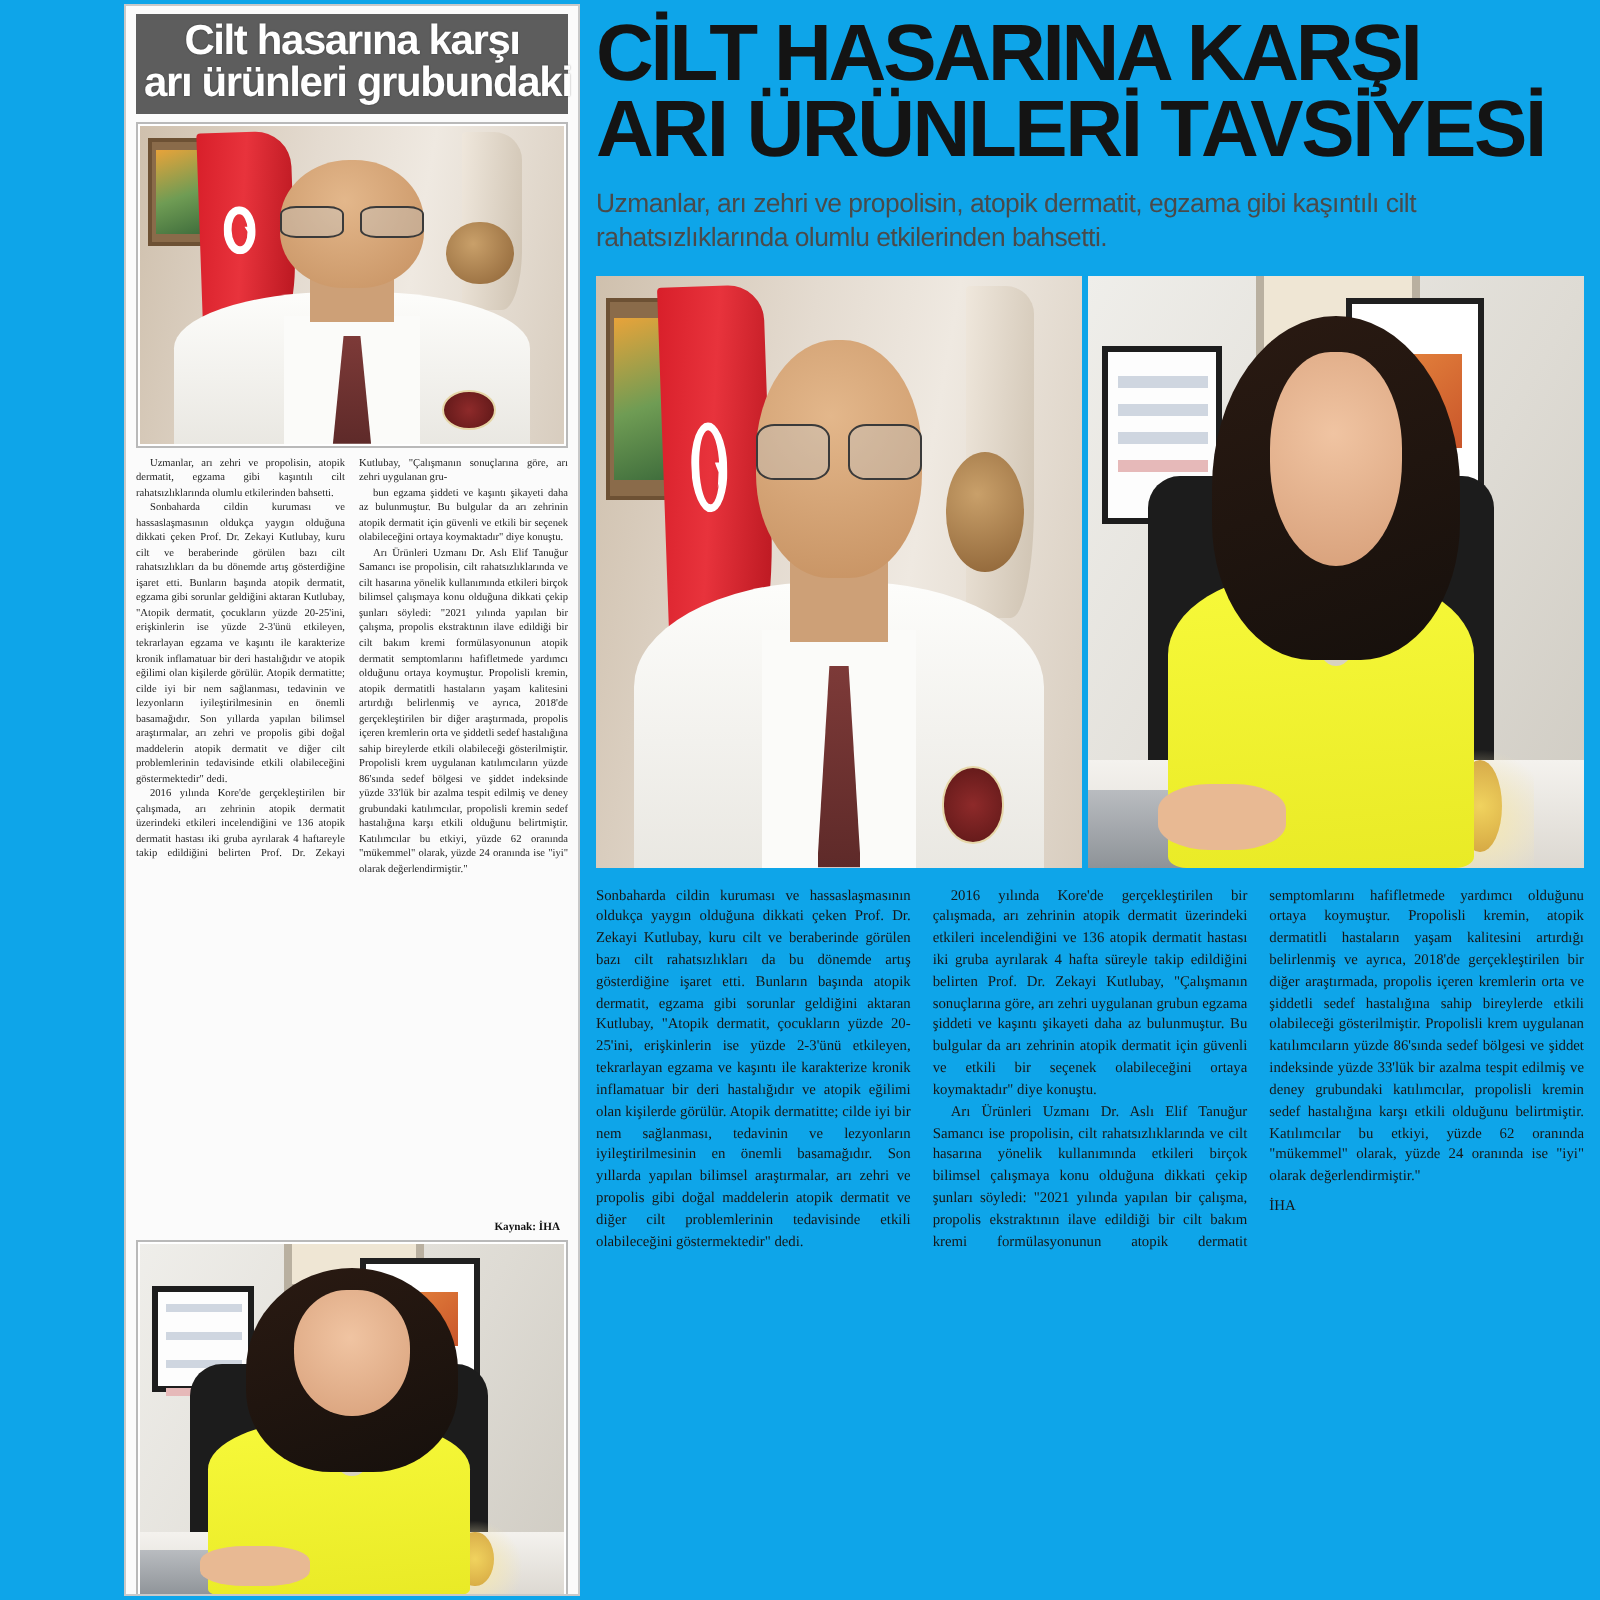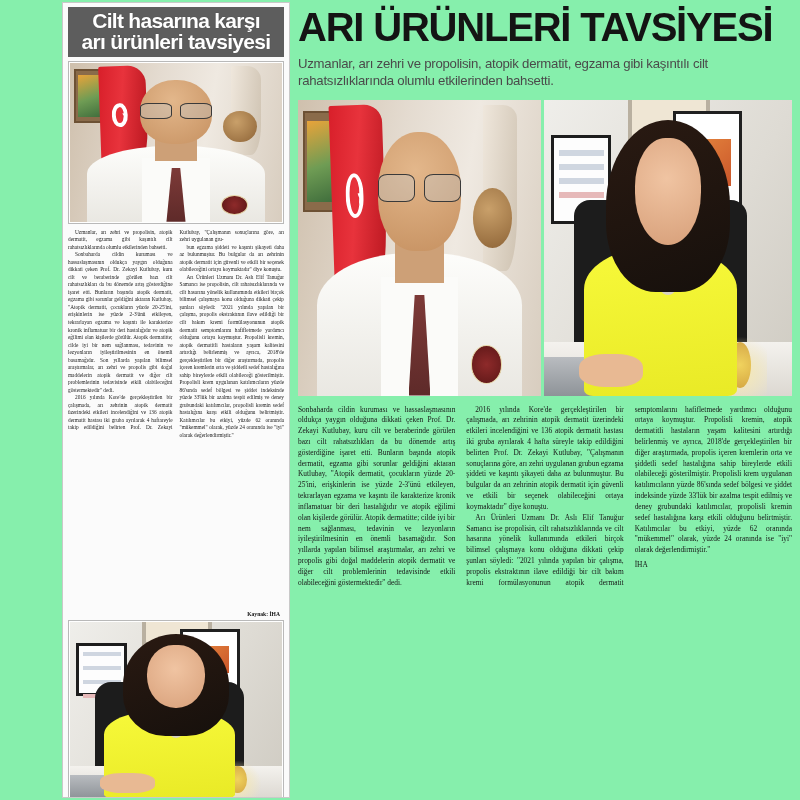--- a/index.html
+++ b/index.html
@@ -2,21 +2,21 @@
 <html><head>
 <meta charset="utf-8">
 <style>
   * { box-sizing: border-box; margin: 0; padding: 0; }
   html, body {
     width: 800px; height: 800px;
     background: #ffffff;
     font-family: "Liberation Serif", serif;
     overflow: hidden;
   }
-  .page { position: relative; width: 800px; height: 800px; background:#86efac; }
+  .page { position: relative; width: 800px; height: 800px; background:#0ea5e9; }
 
   
   .clipping {
     position: absolute; left: 62px; top: 2px;
     width: 228px; height: 796px;
     background: #fbfbfb;
     border: 1px solid #c9c9c9;
     padding: 4px 5px 6px 5px;
     overflow: hidden;
   }
@@ -209,21 +209,21 @@
 </style>
 </head>
 <body>
 
 <div class="page">
 
   <div class="clipping">
 
     <div class="clip-banner">
       <div class="clip-banner-line">Cilt hasarına karşı</div>
-      <div class="clip-banner-line">arı ürünleri tavsiyesi</div>
+      <div class="clip-banner-line">arı ürünleri grubundaki</div>
     </div>
 
     <div class="clip-photo-wrap">
       <div class="ph clip-photo">
         <span class="doc-bg"></span>
           <span class="doc-wall"></span>
         <span class="doc-frame">
             <i></i>
           </span>
         <span class="doc-flag"></span>
@@ -273,20 +273,21 @@
         <span class="w-neckl"></span>
         <span class="w-hair"></span>
         <span class="w-face"></span>
       </div>
     </div>
   </div>
 
   <div class="main">
 
     <div class="headline">
+      <div>CİLT HASARINA KARŞI</div>
       <div class="l2">ARI ÜRÜNLERİ TAVSİYESİ</div>
     </div>
 
     <div class="subhead">Uzmanlar, arı zehri ve propolisin, atopik dermatit, egzama gibi kaşıntılı cilt rahatsızlıklarında olumlu etkilerinden bahsetti.</div>
 
     <div class="photo-row">
       <div class="ph photo-a">
         <span class="doc-bg"></span>
           <span class="doc-wall"></span>
         <span class="doc-frame">

